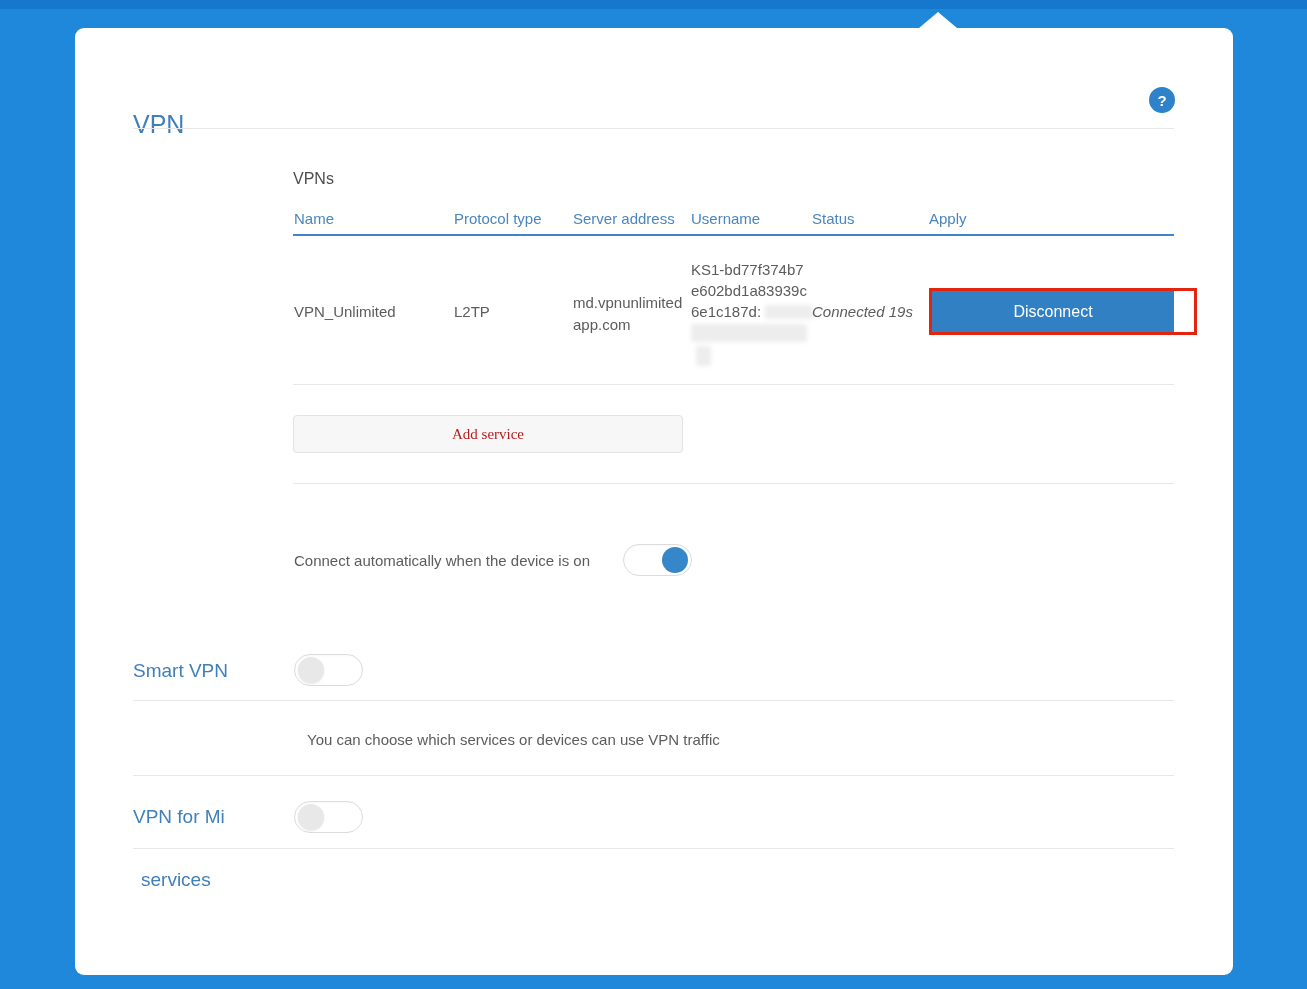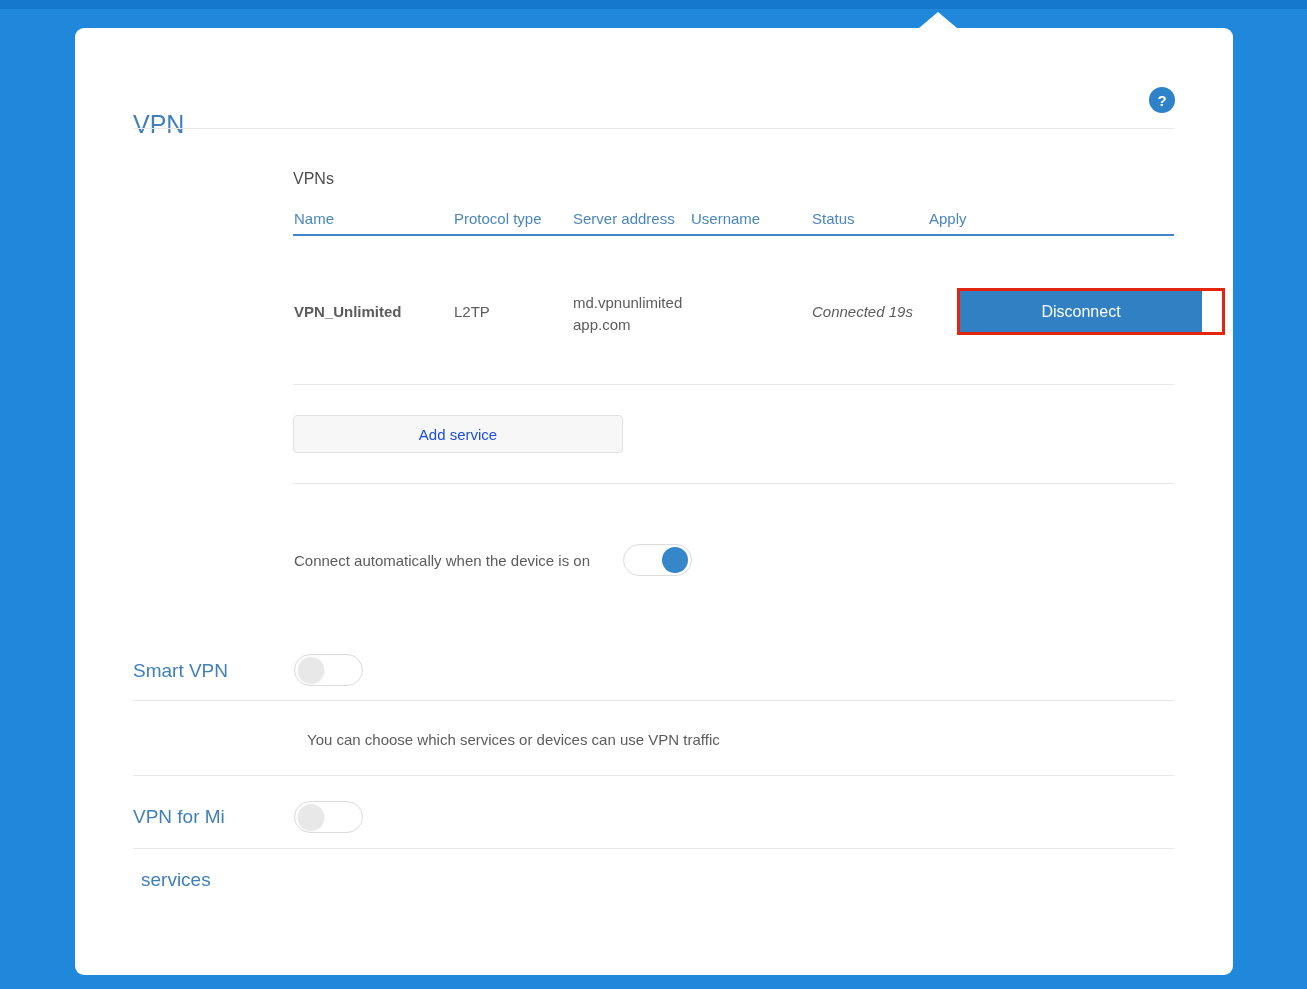--- a/index.html
+++ b/index.html
@@ -46,41 +46,41 @@
   .vpns-label{position:absolute;left:218px;top:142px;font-size:16px;color:#4d4d4d;}
   .th{position:absolute;top:182px;font-size:15px;color:var(--header-blue);}
   .h-name{left:219px;}
   .h-protocol{left:379px;}
   .h-server{left:498px;}
   .h-username{left:616px;}
   .h-status{left:737px;}
   .h-apply{left:854px;width:245px;text-align:left;}
   .underline{position:absolute;left:218px;top:206px;width:881px;height:2px;background:var(--header-underline);}
   .cell{position:absolute;font-size:15px;color:var(--body-gray);}
-  .c-name{left:219px;top:275px;font-weight:bold;}
+  .c-name{left:219px;top:275px;}
   .c-protocol{left:379px;top:275px;}
   .c-server{left:498px;top:264px;line-height:22px;}
   .c-username{left:616px;top:231px;line-height:21px;}
   .c-status{left:737px;top:275px;font-style:italic;}
   .redact{background:#ededed;border-radius:2px;filter:blur(2px);}
   .r1{display:inline-block;width:48px;height:14px;margin-left:4px;vertical-align:-2px;}
   .r2{display:block;width:116px;height:18px;margin-top:2px;}
   .r3{display:block;width:15px;height:20px;margin-top:4px;margin-left:5px;}
   .apply-wrap{
-    position:absolute;left:882px;top:260px;width:268px;height:47px;
+    position:absolute;left:854px;top:260px;width:268px;height:47px;
     border:3px solid var(--annotation-red);
   }
   .disconnect-btn{
     width:242px;height:41px;border:none;background:var(--button-blue);
     color:#ffffff;font-size:16px;font-family:inherit;cursor:pointer;display:block;
   }
   .add-service{
-    position:absolute;left:218px;top:387px;width:330px;height:38px;
+    position:absolute;left:218px;top:387px;width:390px;height:38px;
     background:#f7f7f7;border:1px solid #e3e3e3;border-radius:4px;
-    font-size:15px;color:#1d4ed8;font-family:Liberation Sans, sans-serif;cursor:pointer;
+    font-size:15px;color:#b91c1c;font-family:Liberation Serif, serif;cursor:pointer;
   }
   .auto-label{position:absolute;left:219px;top:524px;font-size:15px;}
   .side-label{position:absolute;left:58px;font-size:19px;color:var(--accent-blue);}
   .smart-label{top:632px;}
   .mi-label{top:778px;}
   .services-label{top:841px;margin-left:8px;}
   .desc{position:absolute;left:232px;font-size:15px;line-height:21px;color:var(--body-gray);}
   .smart-desc{top:701px;}
   .mi-desc{top:848px;width:881px;}
   .toggle{
@@ -116,20 +116,27 @@
   <div class="th h-status">Status</div>
   <div class="th h-apply">Apply</div>
   <div class="underline"></div>
 
   <div class="cell c-name">VPN_Unlimited</div>
   <div class="cell c-protocol">L2TP</div>
   <div class="cell c-server">
     <div>md.vpnunlimited</div>
     <div>app.com</div>
   </div>
+  <div class="cell c-username">
+    <div>KS1-bd77f374b7</div>
+    <div>e602bd1a83939c</div>
+    <div><span>6e1c187d:</span><span class="redact r1"></span></div>
+    <div class="redact r2"></div>
+    <div class="redact r3"></div>
+  </div>
   <div class="cell c-status">Connected 19s</div>
   <div class="apply-wrap">
     <button class="disconnect-btn">Disconnect</button>
   </div>
 
   <div class="divider d-main" style="top:356px"></div>
   <button class="add-service">Add service</button>
   <div class="divider d-main" style="top:455px"></div>
 
   <div class="auto-label">Connect automatically when the device is on</div>

